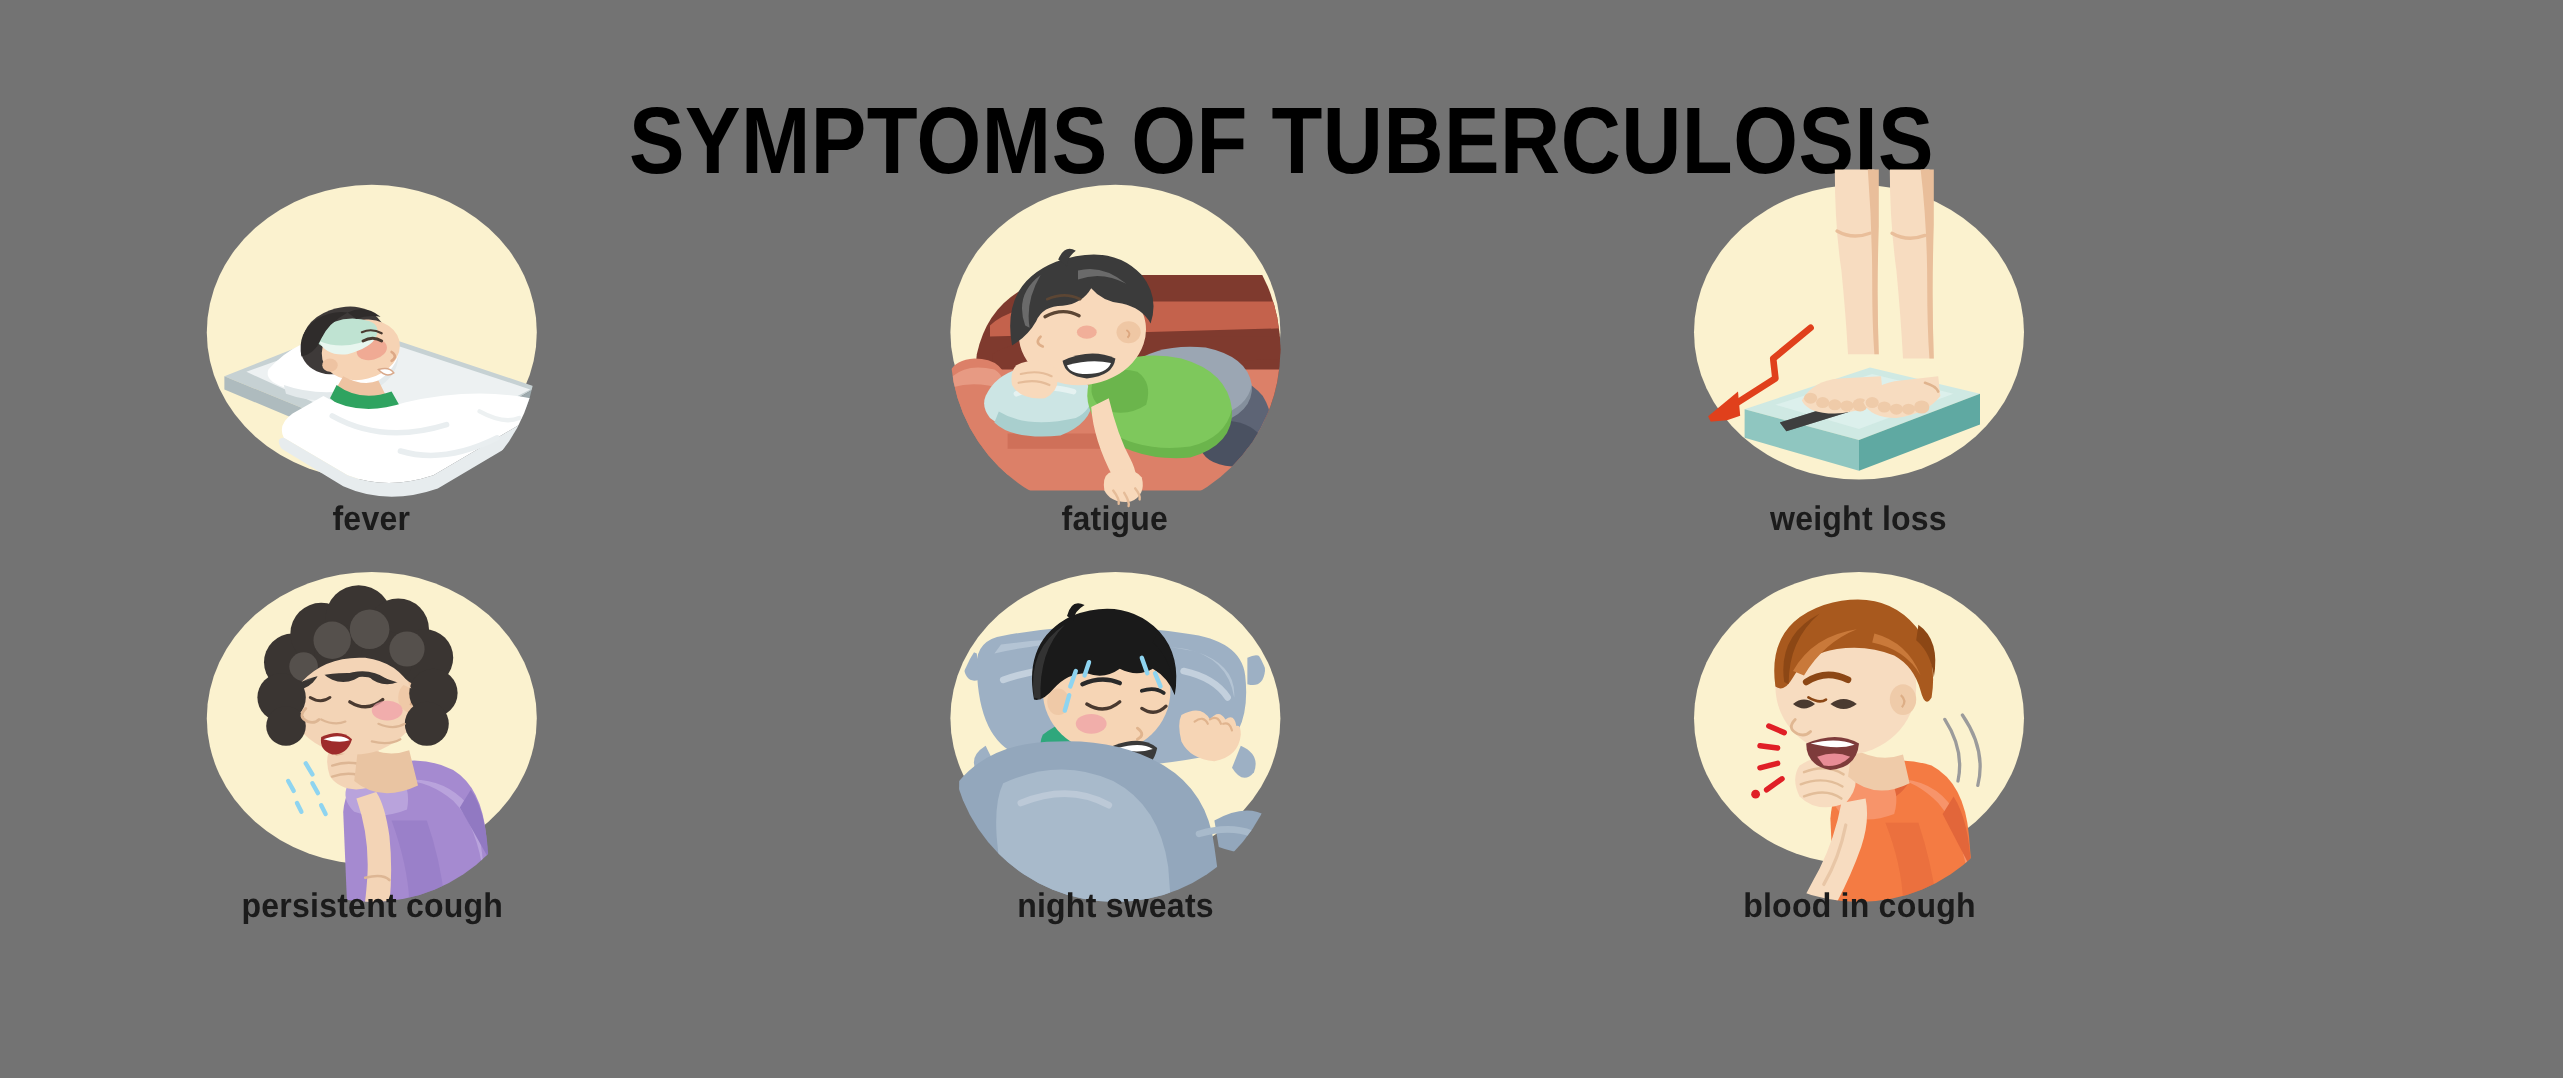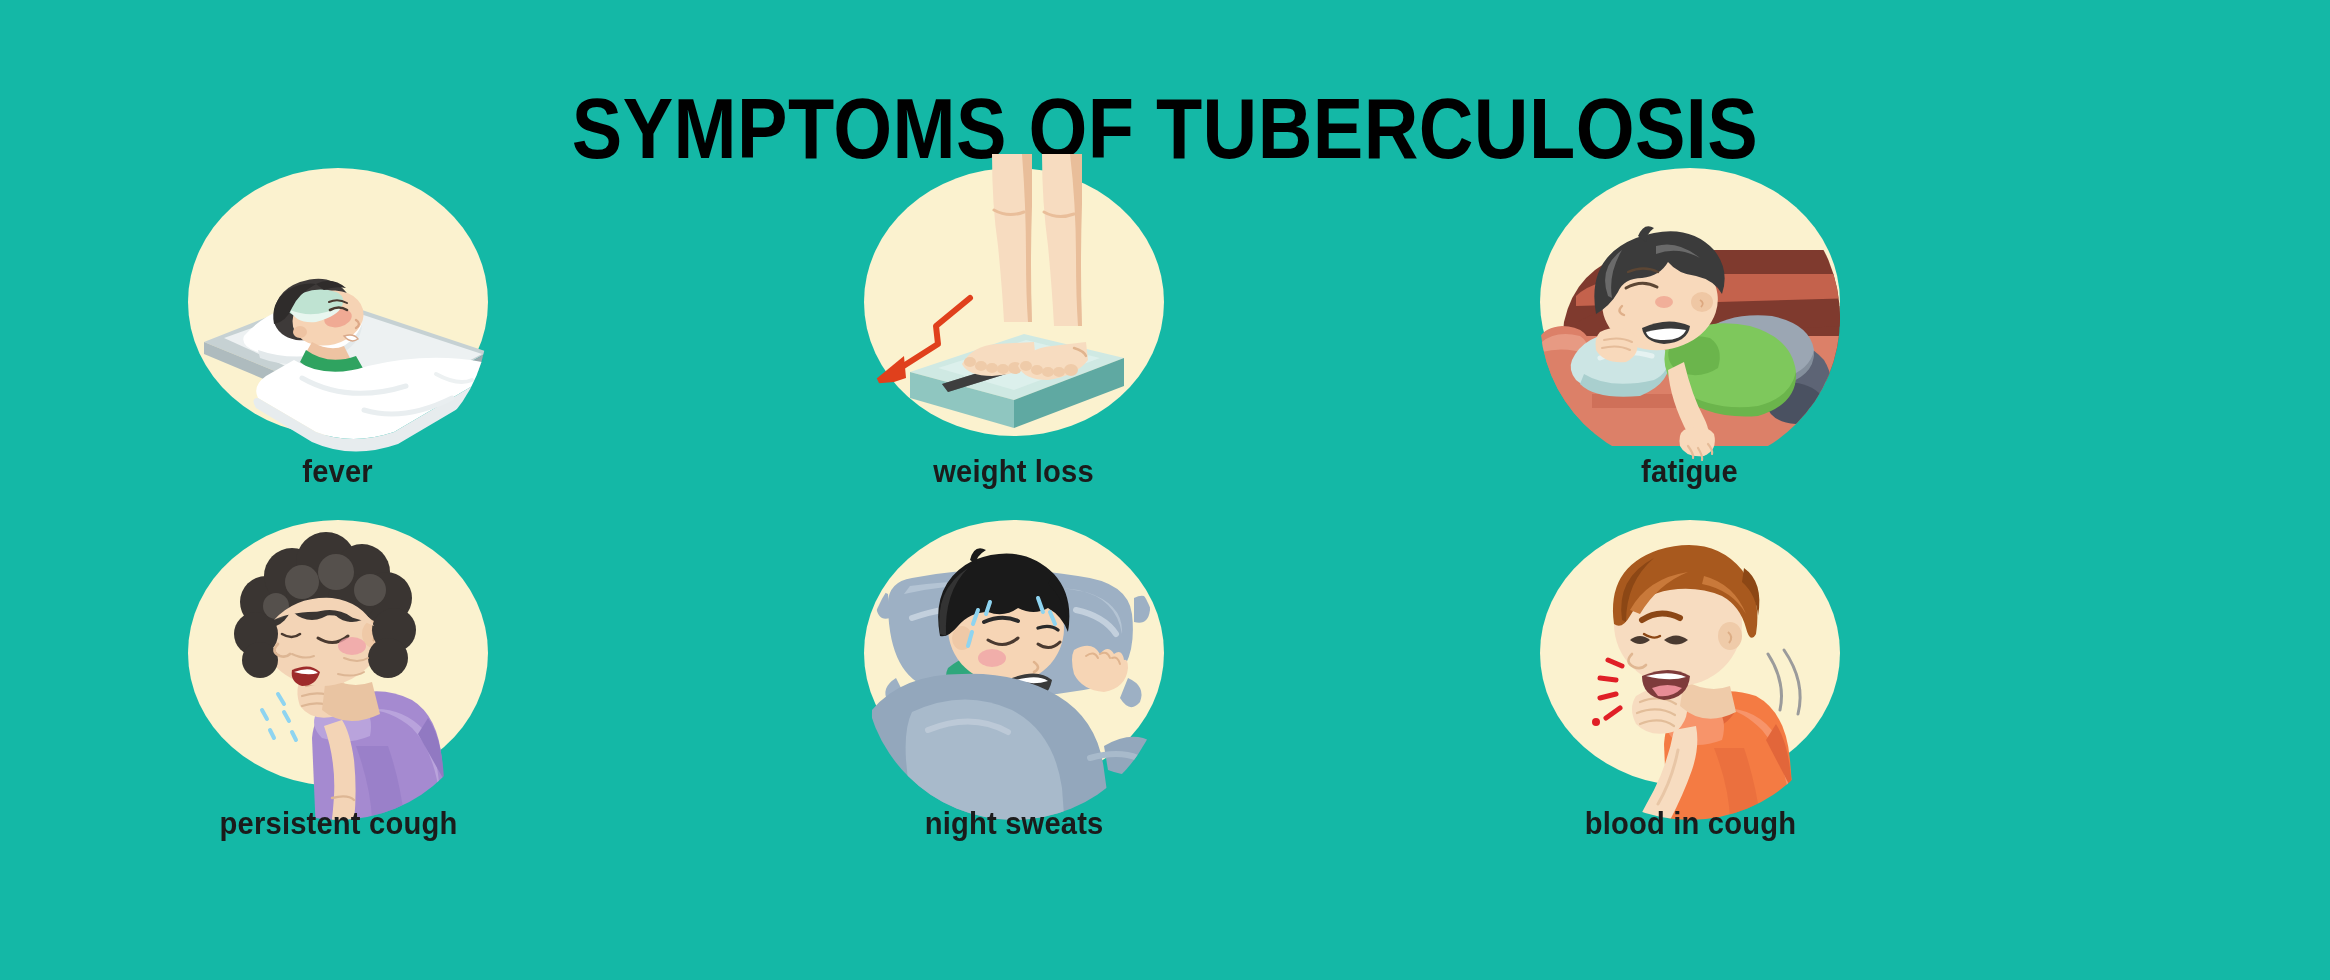--- a/index.html
+++ b/index.html
@@ -87,21 +87,21 @@
     transform: scaleX(0.94);
     white-space: nowrap;
     text-align: center;
   }
   
   .row-2 .symptom-label { margin-top: 20px; }
 </style>
 </head>
 <body>
 
-<div id="poster" style="background: #14b8a6;">
+<div id="poster" style="background: #737373;">
 
   <h1 class="poster-title" style="color: rgb(0, 0, 0);">SYMPTOMS OF TUBERCULOSIS</h1>
 
   <div class="grid">
 
     <div class="cell row-1">
       <div class="icon-circle">
         <div class="disc" style="background: rgb(251, 242, 207);"></div>
         <svg viewBox="0 0 344 344">
           <defs>
@@ -155,20 +155,93 @@
         </svg>
       </div>
       <div class="symptom-label" style="color: rgb(27, 27, 27);">fever</div>
     </div>
 
     <div class="cell row-1">
       <div class="icon-circle">
         <div class="disc" style="background: rgb(251, 242, 207);"></div>
         <svg viewBox="0 0 344 344">
           <defs>
+            <clipPath id="clipFatigue">
+                <circle cx="172" cy="172" r="150"></circle>
+              </clipPath>
+          </defs>
+          <g clip-path="url(#clipFatigue)">
+
+            <path d="M46,176 Q60,112 132,104 L318,104 Q340,108 340,130 L340,236 L40,236 Z" fill="#7F3A2E"></path>
+            <path d="M58,150 Q76,132 132,128 L340,128 L340,152 L58,160 Z" fill="#C4624C"></path>
+            <path d="M60,176 Q80,162 140,160 L340,160 L340,180 L60,188 Z" fill="#7F3A2E"></path>
+
+            <path d="M24,216 Q24,192 56,190 L324,190 Q344,196 344,220 L344,300 L24,300 Z" fill="#DC8068"></path>
+            <path d="M24,248 L344,248 L344,262 L24,262 Z" fill="#C4624C" opacity="0.55"></path>
+
+            <path d="M20,204 Q18,182 44,180 Q72,180 74,206 L74,286 L20,286 Z" fill="#DC8068"></path>
+            <path d="M24,196 Q38,184 62,190 Q72,196 70,208 Q46,200 24,206 Z" fill="#E79A83"></path>
+
+            <path d="M236,196 Q282,186 306,214 Q322,240 300,258 Q272,272 250,250 Q238,226 236,196 Z" fill="#5D6475"></path>
+            <path d="M256,238 Q288,232 304,250 Q306,272 278,278 Q252,276 248,258 Z" fill="#4A5161"></path>
+
+            <path d="M54,214 Q66,188 104,186 Q142,188 150,210 Q152,238 116,246 Q74,248 58,234 Q50,224 54,214 Z" fill="#CCE5E4"></path>
+            <path d="M66,228 Q92,244 136,234 Q152,226 150,210 Q156,236 122,250 Q78,254 62,238 Z" fill="#A9CFCE"></path>
+            <path d="M82,212 Q106,202 134,210" stroke="#E5F2F1" stroke-width="5" fill="none" stroke-linecap="round"></path>
+
+            <path d="M186,186 Q210,166 254,170 Q292,178 296,204 Q296,230 258,236 Q214,238 192,220 Q180,204 186,186 Z" fill="#9BA6B3"></path>
+            <path d="M196,222 Q228,238 266,232 Q292,224 296,204 Q298,230 262,240 Q214,244 192,224 Z" fill="#848F9C"></path>
+
+            <path d="M150,196 Q186,170 232,180 Q274,192 278,226 Q274,256 234,262 Q186,264 158,242 Q140,220 150,196 Z" fill="#7EC85C"></path>
+            <path d="M162,244 Q196,266 240,260 Q272,252 278,226 Q280,258 240,270 Q188,274 158,246 Z" fill="#6BB54C"></path>
+
+            <path d="M152,200 Q170,186 192,192 Q206,202 200,222 Q182,234 160,226 Q146,214 152,200 Z" fill="#6BB54C"></path>
+
+            <path d="M166,216 Q174,250 186,272 Q194,288 188,296 Q178,300 170,288 Q152,254 150,224 Z" fill="#F8D9BB"></path>
+
+            <path d="M166,284 Q186,276 196,288 Q200,304 186,310 Q168,312 162,300 Q160,288 166,284 Z" fill="#F8D9BB"></path>
+            <path d="M170,300 q6,8 5,12" stroke="#E5BC99" stroke-width="2.2" fill="none" stroke-linecap="round"></path>
+            <path d="M180,302 q5,8 4,12" stroke="#E5BC99" stroke-width="2.2" fill="none" stroke-linecap="round"></path>
+            <path d="M190,298 q5,6 4,10" stroke="#E5BC99" stroke-width="2.2" fill="none" stroke-linecap="round"></path>
+
+            <ellipse cx="142" cy="156" rx="58" ry="48" transform="rotate(-8 142 156)" fill="#F8D9BB"></ellipse>
+
+            <ellipse cx="184" cy="156" rx="11" ry="10" fill="#EFC7A4"></ellipse>
+            <path d="M182,154 q5,3 1,7" stroke="#DCA77F" stroke-width="1.8" fill="none"></path>
+
+            <path d="M78,168 Q68,112 118,92 Q168,74 196,104 Q212,124 204,148 Q196,134 178,130 Q160,128 150,116 Q142,130 124,132 Q106,132 100,146 Q92,160 78,168 Z" fill="#3B3B3B"></path>
+            <path d="M120,90 q6,-14 16,-8 q-8,6 -8,14 Z" fill="#3B3B3B"></path>
+            <path d="M90,150 Q80,122 104,104 Q90,128 94,152 Z" fill="#6A6A6A"></path>
+            <path d="M138,100 Q160,94 182,112 Q160,100 138,108 Z" fill="#6A6A6A"></path>
+
+            <path d="M108,142 q16,-9 31,-1" stroke="#5C4634" stroke-width="3" fill="none" stroke-linecap="round"></path>
+
+            <path d="M110,126 q16,-7 30,0" stroke="#5C4634" stroke-width="2.4" fill="none" stroke-linecap="round"></path>
+
+            <ellipse cx="146" cy="156" rx="9" ry="6" fill="#EE9C8A" opacity="0.7"></ellipse>
+
+            <path d="M104,160 q-6,6 2,9" stroke="#DFAF89" stroke-width="2.4" fill="none" stroke-linecap="round"></path>
+
+            <path d="M124,182 Q150,170 172,180 Q170,196 146,198 Q126,196 124,182 Z" fill="#3A3A3A"></path>
+            <path d="M128,186 Q150,180 168,184 Q164,194 146,194 Q130,194 128,186 Z" fill="#FFFFFF"></path>
+
+            <path d="M82,186 Q104,176 118,190 Q124,208 108,216 Q86,218 78,204 Q76,192 82,186 Z" fill="#F8D9BB"></path>
+            <path d="M86,194 q16,-4 28,2" stroke="#E5BC99" stroke-width="2" fill="none" stroke-linecap="round"></path>
+            <path d="M84,202 q16,-4 28,2" stroke="#E5BC99" stroke-width="2" fill="none" stroke-linecap="round"></path>
+          </g>
+        </svg>
+      </div>
+      <div class="symptom-label" style="color: rgb(27, 27, 27);">fatigue</div>
+    </div>
+
+    <div class="cell row-1">
+      <div class="icon-circle">
+        <div class="disc" style="background: rgb(251, 242, 207);"></div>
+        <svg viewBox="0 0 344 344">
+          <defs>
             <clipPath id="clipWeight">
                 <circle cx="172" cy="172" r="150"></circle>
               </clipPath>
           </defs>
 
           <g>
 
             <path d="M150,8 Q150,60 156,100 Q160,140 162,176 L190,176 Q188,128 188,84 Q188,40 186,8 Z" fill="#F7DCC0"></path>
             <path d="M180,8 Q184,60 184,110 Q184,150 186,176 L190,176 Q188,120 190,60 Q190,30 190,8 Z" fill="#E9BE9A"></path>
             <path d="M152,64 q14,8 30,2" stroke="#E9BE9A" stroke-width="3" fill="none" stroke-linecap="round"></path>
@@ -202,93 +275,20 @@
             <ellipse cx="217" cy="226" rx="6" ry="5" fill="#EFCBA9"></ellipse>
             <ellipse cx="229" cy="224" rx="7" ry="6" fill="#EFCBA9"></ellipse>
             <path d="M232,202 q10,3 12,8" stroke="#E0B48E" stroke-width="2.4" fill="none" stroke-linecap="round"></path>
 
             <path d="M128,152 L94,180 L96,198 L52,226" stroke="#E0401C" stroke-width="6" fill="none" stroke-linecap="round" stroke-linejoin="round"></path>
             <polygon points="28,238 62,210 64,232 52,236" fill="#E0401C"></polygon>
           </g>
         </svg>
       </div>
       <div class="symptom-label" style="color: rgb(27, 27, 27);">weight loss</div>
-    </div>
-
-    <div class="cell row-1">
-      <div class="icon-circle">
-        <div class="disc" style="background: rgb(251, 242, 207);"></div>
-        <svg viewBox="0 0 344 344">
-          <defs>
-            <clipPath id="clipFatigue">
-                <circle cx="172" cy="172" r="150"></circle>
-              </clipPath>
-          </defs>
-          <g clip-path="url(#clipFatigue)">
-
-            <path d="M46,176 Q60,112 132,104 L318,104 Q340,108 340,130 L340,236 L40,236 Z" fill="#7F3A2E"></path>
-            <path d="M58,150 Q76,132 132,128 L340,128 L340,152 L58,160 Z" fill="#C4624C"></path>
-            <path d="M60,176 Q80,162 140,160 L340,160 L340,180 L60,188 Z" fill="#7F3A2E"></path>
-
-            <path d="M24,216 Q24,192 56,190 L324,190 Q344,196 344,220 L344,300 L24,300 Z" fill="#DC8068"></path>
-            <path d="M24,248 L344,248 L344,262 L24,262 Z" fill="#C4624C" opacity="0.55"></path>
-
-            <path d="M20,204 Q18,182 44,180 Q72,180 74,206 L74,286 L20,286 Z" fill="#DC8068"></path>
-            <path d="M24,196 Q38,184 62,190 Q72,196 70,208 Q46,200 24,206 Z" fill="#E79A83"></path>
-
-            <path d="M236,196 Q282,186 306,214 Q322,240 300,258 Q272,272 250,250 Q238,226 236,196 Z" fill="#5D6475"></path>
-            <path d="M256,238 Q288,232 304,250 Q306,272 278,278 Q252,276 248,258 Z" fill="#4A5161"></path>
-
-            <path d="M54,214 Q66,188 104,186 Q142,188 150,210 Q152,238 116,246 Q74,248 58,234 Q50,224 54,214 Z" fill="#CCE5E4"></path>
-            <path d="M66,228 Q92,244 136,234 Q152,226 150,210 Q156,236 122,250 Q78,254 62,238 Z" fill="#A9CFCE"></path>
-            <path d="M82,212 Q106,202 134,210" stroke="#E5F2F1" stroke-width="5" fill="none" stroke-linecap="round"></path>
-
-            <path d="M186,186 Q210,166 254,170 Q292,178 296,204 Q296,230 258,236 Q214,238 192,220 Q180,204 186,186 Z" fill="#9BA6B3"></path>
-            <path d="M196,222 Q228,238 266,232 Q292,224 296,204 Q298,230 262,240 Q214,244 192,224 Z" fill="#848F9C"></path>
-
-            <path d="M150,196 Q186,170 232,180 Q274,192 278,226 Q274,256 234,262 Q186,264 158,242 Q140,220 150,196 Z" fill="#7EC85C"></path>
-            <path d="M162,244 Q196,266 240,260 Q272,252 278,226 Q280,258 240,270 Q188,274 158,246 Z" fill="#6BB54C"></path>
-
-            <path d="M152,200 Q170,186 192,192 Q206,202 200,222 Q182,234 160,226 Q146,214 152,200 Z" fill="#6BB54C"></path>
-
-            <path d="M166,216 Q174,250 186,272 Q194,288 188,296 Q178,300 170,288 Q152,254 150,224 Z" fill="#F8D9BB"></path>
-
-            <path d="M166,284 Q186,276 196,288 Q200,304 186,310 Q168,312 162,300 Q160,288 166,284 Z" fill="#F8D9BB"></path>
-            <path d="M170,300 q6,8 5,12" stroke="#E5BC99" stroke-width="2.2" fill="none" stroke-linecap="round"></path>
-            <path d="M180,302 q5,8 4,12" stroke="#E5BC99" stroke-width="2.2" fill="none" stroke-linecap="round"></path>
-            <path d="M190,298 q5,6 4,10" stroke="#E5BC99" stroke-width="2.2" fill="none" stroke-linecap="round"></path>
-
-            <ellipse cx="142" cy="156" rx="58" ry="48" transform="rotate(-8 142 156)" fill="#F8D9BB"></ellipse>
-
-            <ellipse cx="184" cy="156" rx="11" ry="10" fill="#EFC7A4"></ellipse>
-            <path d="M182,154 q5,3 1,7" stroke="#DCA77F" stroke-width="1.8" fill="none"></path>
-
-            <path d="M78,168 Q68,112 118,92 Q168,74 196,104 Q212,124 204,148 Q196,134 178,130 Q160,128 150,116 Q142,130 124,132 Q106,132 100,146 Q92,160 78,168 Z" fill="#3B3B3B"></path>
-            <path d="M120,90 q6,-14 16,-8 q-8,6 -8,14 Z" fill="#3B3B3B"></path>
-            <path d="M90,150 Q80,122 104,104 Q90,128 94,152 Z" fill="#6A6A6A"></path>
-            <path d="M138,100 Q160,94 182,112 Q160,100 138,108 Z" fill="#6A6A6A"></path>
-
-            <path d="M108,142 q16,-9 31,-1" stroke="#5C4634" stroke-width="3" fill="none" stroke-linecap="round"></path>
-
-            <path d="M110,126 q16,-7 30,0" stroke="#5C4634" stroke-width="2.4" fill="none" stroke-linecap="round"></path>
-
-            <ellipse cx="146" cy="156" rx="9" ry="6" fill="#EE9C8A" opacity="0.7"></ellipse>
-
-            <path d="M104,160 q-6,6 2,9" stroke="#DFAF89" stroke-width="2.4" fill="none" stroke-linecap="round"></path>
-
-            <path d="M124,182 Q150,170 172,180 Q170,196 146,198 Q126,196 124,182 Z" fill="#3A3A3A"></path>
-            <path d="M128,186 Q150,180 168,184 Q164,194 146,194 Q130,194 128,186 Z" fill="#FFFFFF"></path>
-
-            <path d="M82,186 Q104,176 118,190 Q124,208 108,216 Q86,218 78,204 Q76,192 82,186 Z" fill="#F8D9BB"></path>
-            <path d="M86,194 q16,-4 28,2" stroke="#E5BC99" stroke-width="2" fill="none" stroke-linecap="round"></path>
-            <path d="M84,202 q16,-4 28,2" stroke="#E5BC99" stroke-width="2" fill="none" stroke-linecap="round"></path>
-          </g>
-        </svg>
-      </div>
-      <div class="symptom-label" style="color: rgb(27, 27, 27);">fatigue</div>
     </div>
 
     <div class="cell row-2">
       <div class="icon-circle">
         <div class="disc" style="background: rgb(251, 242, 207);"></div>
         <svg viewBox="0 0 344 344">
           <defs>
             <clipPath id="clipCough">
                 <circle cx="172" cy="172" r="150"></circle>
               </clipPath>

